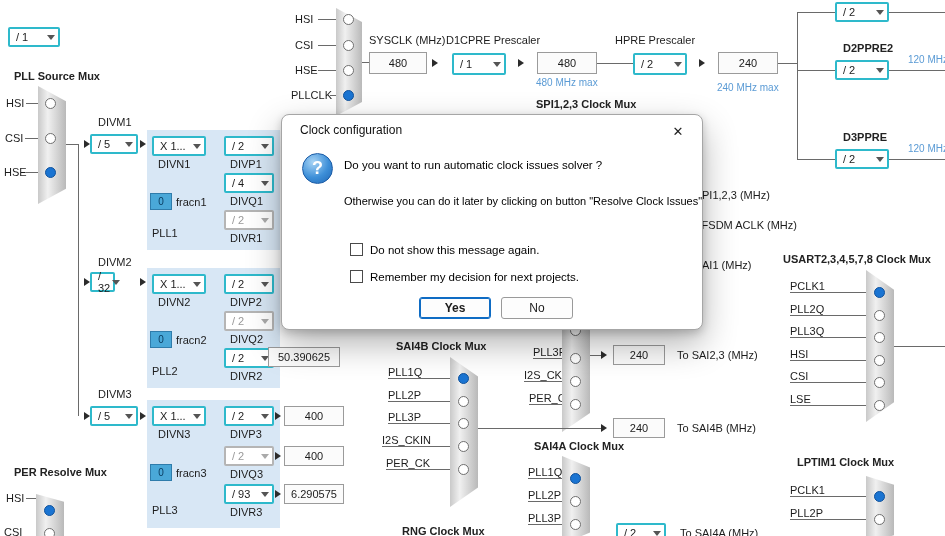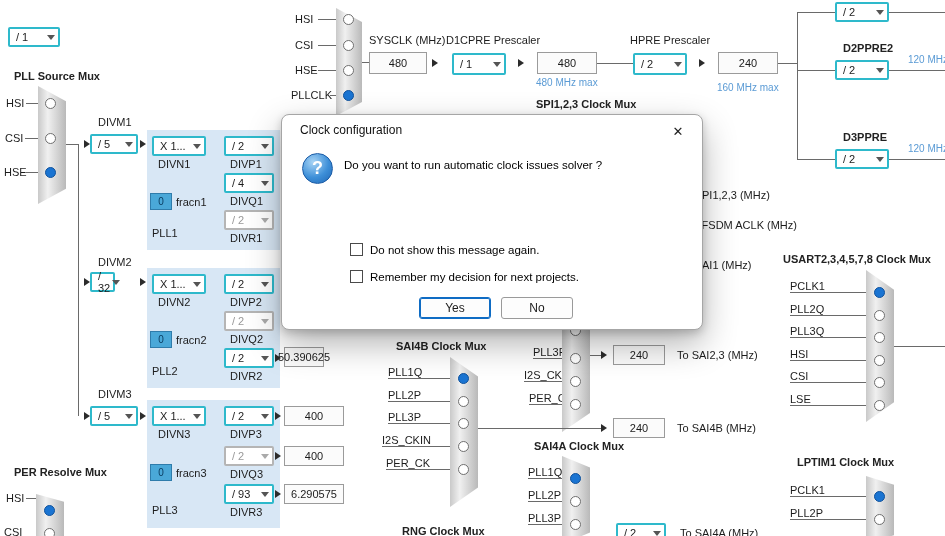--- a/index.html
+++ b/index.html
@@ -44,21 +44,21 @@
             background:radial-gradient(circle at 35% 28%,#a8d4f5,#3d8fd8 55%,#1f66b5);
             color:#fff;font-weight:bold;font-size:18px;display:flex;align-items:center;
             justify-content:center;border:1px solid #1c5ca6;box-sizing:border-box;}
   .dlg-msg{position:absolute;left:62px;top:44px;font-size:11.5px;white-space:nowrap;color:#000;}
   .dlg-sub{position:absolute;left:62px;top:80px;font-size:11px;white-space:nowrap;color:#000;}
   .dlg-cb{position:absolute;left:68px;display:flex;align-items:center;gap:7px;font-size:11.5px;color:#000;}
   .cb-box{width:13px;height:13px;border:1px solid #4a4a4a;background:#fff;box-sizing:border-box;flex:none;}
   .dlg-btn{position:absolute;top:182px;height:22px;background:#fdfdfd;border:1px solid #9a9a9a;
            border-radius:3px;font-size:12px;display:flex;align-items:center;justify-content:center;
            box-sizing:border-box;}
-  .dlg-btn.primary{border:1px solid #0f6cc4;box-shadow:inset 0 0 0 1px #0f6cc4;}
+  .dlg-btn.primary{border:1px solid #0f6cc4;box-shadow:inset 0 0 0 1px #0f6cc4;font-weight:bold;}
 </style>
 </head>
 <body>
 
 <div class="screen">
 
   <div class="dd" style="left:8px;top:27px;width:52px">
     <span>/ 1</span>
       <i class="chev"></i>
   </div>
@@ -135,21 +135,21 @@
   <div class="lbl" style="left:230px;top:333px">DIVQ2</div>
   <div class="fracn" style="left:150px;top:331px">0</div>
   <div class="lbl" style="left:176px;top:334px">fracn2</div>
   <div class="dd" style="left:224px;top:348px;width:50px">
     <span>/ 2</span>
       <i class="chev"></i>
   </div>
   <div class="lbl" style="left:230px;top:370px">DIVR2</div>
   <div class="lbl" style="left:152px;top:365px">PLL2</div>
   <div class="arr" style="left:275px;top:354px"></div>
-  <div class="field" style="left:284px;top:347px;width:40px">50.390625</div>
+  <div class="field" style="left:268px;top:347px;width:72px">50.390625</div>
 
   <div class="lbl" style="left:98px;top:388px">DIVM3</div>
   <div class="dd" style="left:90px;top:406px;width:48px">
     <span>/ 5</span>
       <i class="chev"></i>
   </div>
   <div class="arr" style="left:140px;top:412px"></div>
   <div class="pllblock" style="left:147px;top:400px;width:133px;height:128px"></div>
   <div class="dd" style="left:152px;top:406px;width:54px">
     <span>X 1...</span>
@@ -202,28 +202,28 @@
   <div class="lbl" style="left:446px;top:34px">D1CPRE Prescaler</div>
   <div class="dd h22" style="left:452px;top:53px;width:54px">
     <span>/ 1</span>
       <i class="chev"></i>
   </div>
   <div class="arr" style="left:518px;top:59px"></div>
   <div class="field h22" style="left:537px;top:52px;width:60px">480</div>
   <div class="note" style="left:536px;top:77px">480 MHz max</div>
   <div class="lbl b" style="left:536px;top:98px">SPI1,2,3 Clock Mux</div>
   <div class="lh" style="left:597px;top:63px;width:36px"></div>
-  <div class="lbl" style="left:630px;top:34px">HPRE Prescaler</div>
+  <div class="lbl" style="left:615px;top:34px">HPRE Prescaler</div>
   <div class="dd h22" style="left:633px;top:53px;width:54px">
     <span>/ 2</span>
       <i class="chev"></i>
   </div>
   <div class="arr" style="left:699px;top:59px"></div>
   <div class="field h22" style="left:718px;top:52px;width:60px">240</div>
-  <div class="note" style="left:717px;top:82px">160 MHz max</div>
+  <div class="note" style="left:717px;top:82px">240 MHz max</div>
 
   <div class="lh" style="left:778px;top:63px;width:19px"></div>
   <div class="lv" style="left:797px;top:12px;height:148px"></div>
   <div class="lh" style="left:797px;top:12px;width:38px"></div>
   <div class="dd" style="left:835px;top:2px;width:54px">
     <span>/ 2</span>
       <i class="chev"></i>
   </div>
   <div class="lh" style="left:889px;top:12px;width:56px"></div>
   <div class="lbl b" style="left:843px;top:42px">D2PPRE2</div>
@@ -342,20 +342,21 @@
   <div class="lbl" style="left:4px;top:526px">CSI</div>
   <div class="radio" style="left:44px;top:528px"></div>
 
   <div class="lbl b" style="left:402px;top:525px">RNG Clock Mux</div>
 
   <div class="dialog">
     <div class="dlg-title">Clock configuration</div>
     <div class="dlg-close">✕</div>
     <div class="dlg-icon">?</div>
     <div class="dlg-msg">Do you want to run automatic clock issues solver ?</div>
+    <div class="dlg-sub">Otherwise you can do it later by clicking on button "Resolve Clock Issues"</div>
     <div class="dlg-cb" style="top:128px">
       <span class="cb-box"></span>
       <span>Do not show this message again.</span>
     </div>
     <div class="dlg-cb" style="top:155px">
       <span class="cb-box"></span>
       <span>Remember my decision for next projects.</span>
     </div>
     <div class="dlg-btn primary" style="left:137px;width:72px">Yes</div>
     <div class="dlg-btn" style="left:219px;width:72px">No</div>

